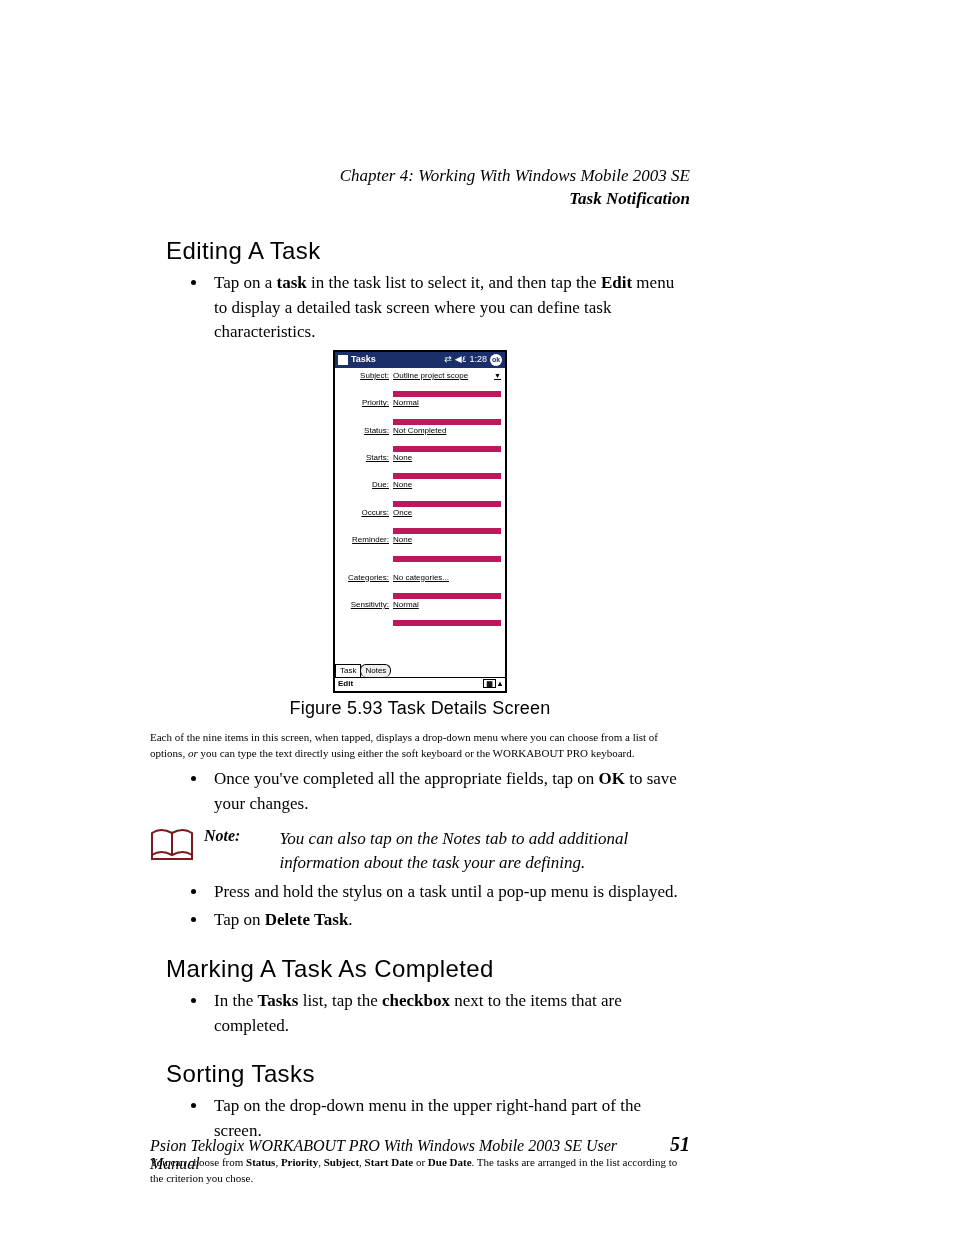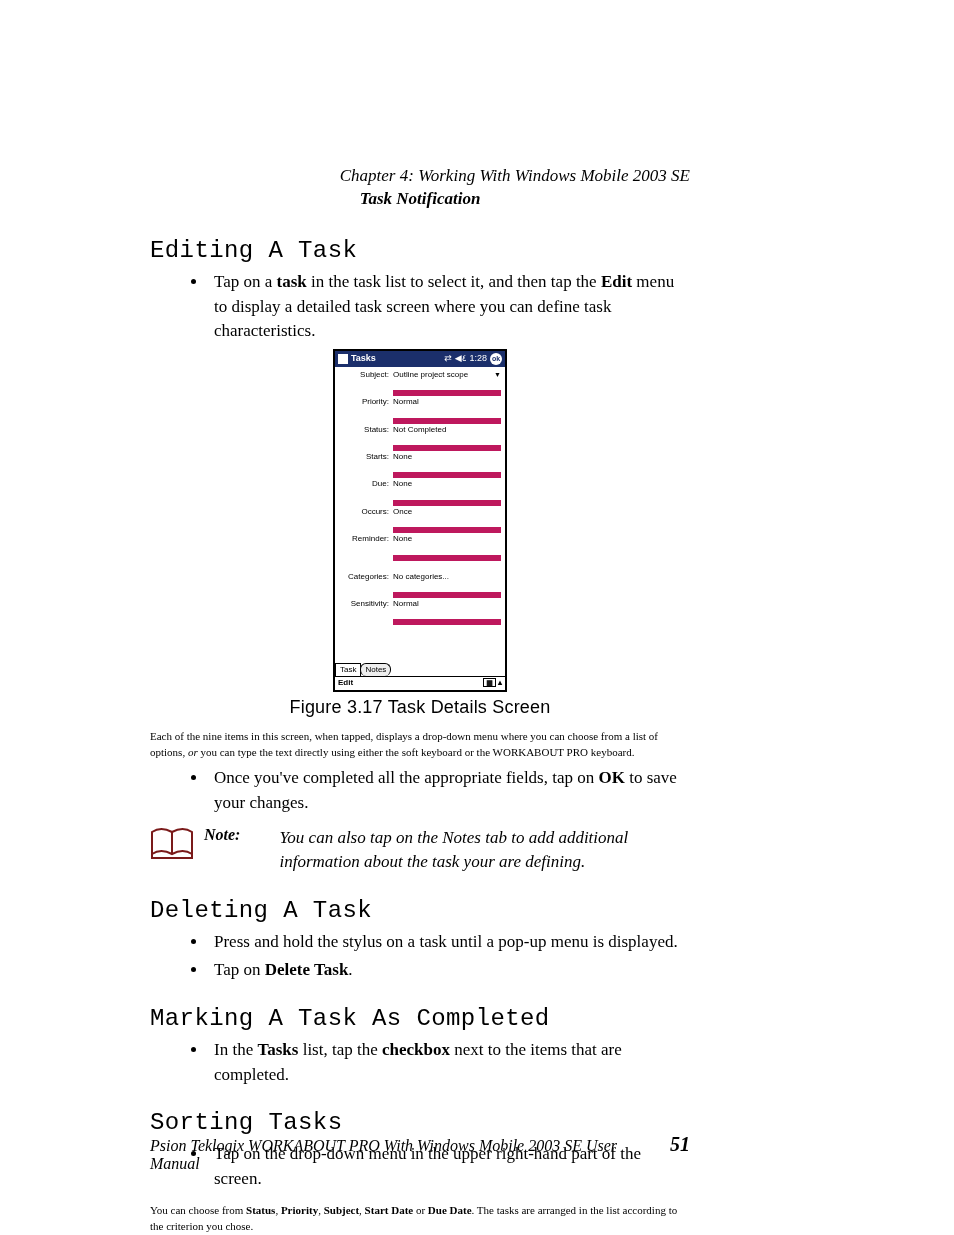--- a/index.html
+++ b/index.html
@@ -21,28 +21,27 @@
     text-align: right;
     font-style: italic;
     font-size: 17px;
     line-height: 1.35;
     margin-bottom: 26px;
     font-family: "Times New Roman", serif;
   }
   .hdr .sub-title {
     font-weight: bold;
     font-style: italic;
-    text-align: center;
   }
   h2.section {
-    font-family: Liberation Mono, monospace;
+    font-family: Liberation Sans, sans-serif;
     font-weight: 500;
     font-stretch: condensed;
     font-size: 24px;
-    margin: 22px 0 6px 0;
+    margin: 22px 0 6px 16px;
     letter-spacing: .4px;
   }
   ul.bullets {
     list-style: disc;
     margin: 4px 0 6px 0;
     padding-left: 58px;
     font-size: 17px;
     line-height: 1.45;
   }
   ul.bullets li {
@@ -101,20 +100,21 @@
   .dev-titlebar .right { display: flex; align-items: center; gap: 3px; font-weight: normal; }
   .okbtn {
     background: #fff; color: #1b2f6b; border-radius: 50%;
     width: 12px; height: 12px; font-size: 7px; display: flex;
     align-items: center; justify-content: center; font-weight: bold;
   }
   .dev-body {
     padding: 3px 4px 2px 4px;
     min-height: 150px;
     position: relative;
+    text-decoration: underline;
   }
   .dev-row {
     display: flex;
     font-size: 8px;
     margin-bottom: 1px;
   }
   .dev-row .lbl {
     width: 50px;
     text-align: right;
     padding-right: 4px;
@@ -277,21 +277,21 @@
         <div class="dev-tabs">
           <div class="tab">Task</div>
           <div class="tab inactive">Notes</div>
         </div>
       </div>
       <div class="dev-bottombar">
         <span>Edit</span>
         <span><span class="kbd">▦</span> ▴</span>
       </div>
     </div>
-    <div class="figure-caption">Figure 3.17 Task Details Screen</div>
+    <div class="figure-caption">Figure 5.93 Task Details Screen</div>
   </div>
 
   <p class="para">
     <span>Each of the nine items in this screen, when tapped, displays a drop-down menu where you can choose from a list of options, </span><span class="or">or</span><span> you can type the text directly using either the soft keyboard or the WORKABOUT PRO keyboard.</span>
   </p>
   <ul class="bullets">
     <li>
       <span>Once you've completed all the appropriate fields, tap on </span><strong>OK</strong><span> to save your changes.</span>
     </li>
   </ul>
@@ -303,21 +303,20 @@
         <line x1="22" y1="6" x2="22" y2="28" stroke="#7a1a1a" stroke-width="2"></line>
         <path d="M2 28 L2 32 L42 32 L42 28" fill="none" stroke="#7a1a1a" stroke-width="2"></path>
       </svg>
     </div>
     <div class="note-row">
       <div class="note-label">Note:</div>
       <div class="note-content note-text">You can also tap on the Notes tab to add additional information about the task your are defining.</div>
     </div>
   </div>
 
-  <h2 class="section">Deleting A Task</h2>
   <ul class="bullets">
     <li>Press and hold the stylus on a task until a pop-up menu is displayed.</li>
     <li>
       <span>Tap on </span><strong>Delete Task</strong><span>.</span>
     </li>
   </ul>
 
   <h2 class="section">Marking A Task As Completed</h2>
   <ul class="bullets">
     <li>

